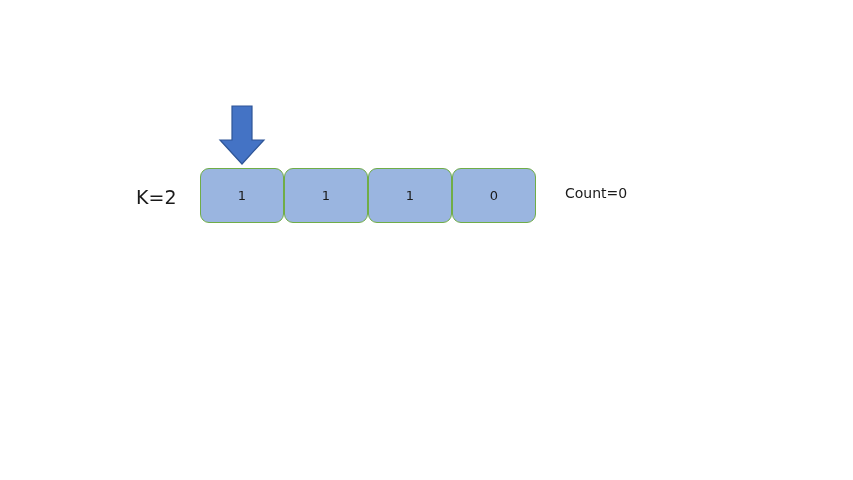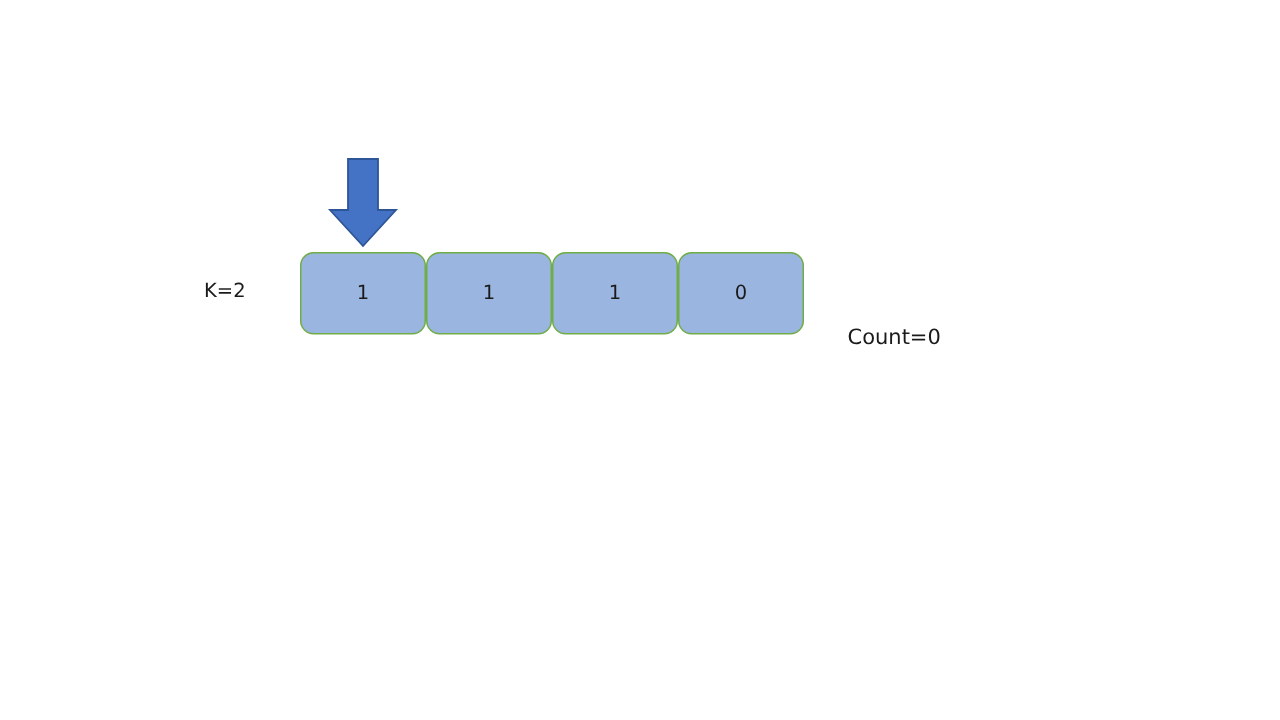--- a/index.html
+++ b/index.html
@@ -59,34 +59,33 @@
     align-items: center;
     justify-content: center;
     font-size: 13px;
     color: #1a1a1a;
     letter-spacing: 0.2px;
   }
 
   
   .side-label {
     position: absolute;
-    font-size: 13px;
+    font-size: 19px;
     color: #1a1a1a;
     white-space: nowrap;
     line-height: 1;
   }
   #label-k {
     left: 136px;
     top: 188px;
   }
   #label-count {
     left: 565px;
     top: 186px;
     font-size: 14px;
-    margin-top: 32px;
   }
 </style>
 </head>
 <body>
 
 <div id="canvas">
 
   <div class="pointer-arrow">
     <svg viewBox="0 0 48 62" xmlns="http://www.w3.org/2000/svg">
       <polygon points="14,2 34,2 34,36 46,36 24,60 2,36 14,36" fill="#4473c5" stroke="#2e5597" stroke-width="1.2" stroke-linejoin="miter"></polygon>

